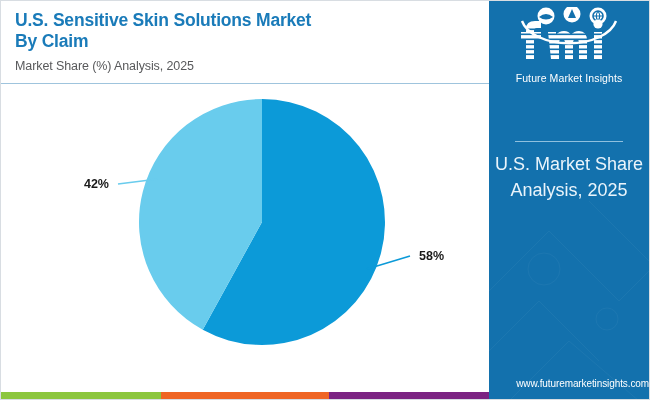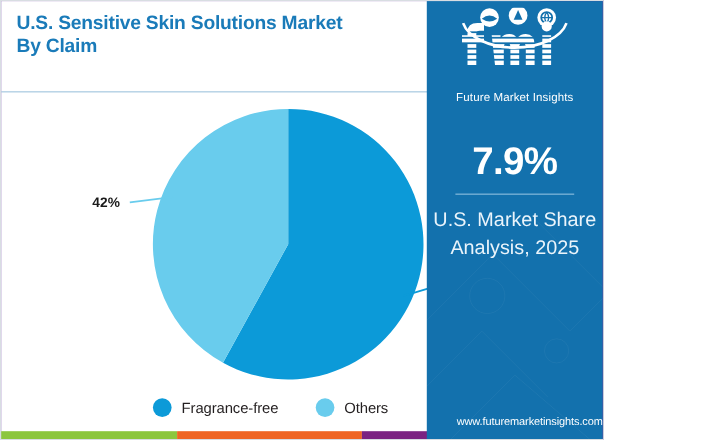--- a/index.html
+++ b/index.html
@@ -8,23 +8,23 @@
   }
   body {
     width: 650px;
     height: 400px;
     overflow: hidden;
     font-family: "Liberation Sans", sans-serif;
     background: #ffffff;
   }
   #root {
     position: relative;
-    width: 549px;
-    height: 400px;
-    background: #4c1d95;
+    width: 650px;
+    height: 400px;
+    background: #0f172a;
     border: 1px solid #d8dde2;
     box-sizing: border-box;
     overflow: hidden;
   }
 
   
   #chart-panel {
     position: absolute;
     left: 0; top: 0;
     width: 490px;
@@ -135,21 +135,21 @@
   }
 
   #logo-block {
     position: absolute;
     left: 0; top: 6px;
     width: 160px;
     text-align: center;
   }
   #logo-mark { display: block; margin: 0 auto; }
   #logo-tagline {
-    margin-top: 18px;
+    margin-top: 7px;
     font-size: 10.5px;
     color: #ffffff;
     letter-spacing: 0.1px;
   }
 
   #stat-block {
     position: absolute;
     left: 0;
     top: 128px;
     width: 160px;
@@ -189,48 +189,39 @@
 </head>
 <body>
 
 <div id="root">
 
   <div id="chart-panel">
 
     <div id="header">
       <div id="chart-title">U.S. Sensitive Skin Solutions Market
 By Claim</div>
+      <div id="chart-subtitle">Market Share (%) Analysis, 2025</div>
     </div>
     <div id="header-rule"></div>
 
     <div id="pie-wrap">
       <svg id="pie-svg" width="490" height="266" viewBox="0 0 490 266">
 
         <path id="slice-0" d="M 245 138 L 245.00 15.00 A 123 123 0 1 1 185.74 245.79 Z" fill="#0c9ad8"></path>
 
         <path id="slice-1" d="M 245 138 L 185.74 245.79 A 123 123 0 0 1 245.00 15.00 Z" fill="#69cced"></path>
 
         <line x1="141" y1="95" x2="101" y2="100" stroke="#69cced" stroke-width="1.6"></line>
         <line x1="350" y1="185" x2="393" y2="172" stroke="#0c9ad8" stroke-width="1.6"></line>
 
         <text class="slice-label" x="92" y="104" text-anchor="end">42%</text>
         <text class="slice-label" x="402" y="176" text-anchor="start">58%</text>
       </svg>
     </div>
 
-    <div id="legend">
-      <div class="legend-item">
-        <span class="legend-dot" style="background:#0c9ad8"></span>
-        <span class="legend-label">Fragrance-free</span>
-      </div>
-      <div class="legend-item">
-        <span class="legend-dot" style="background:#69cced"></span>
-        <span class="legend-label">Others</span>
-      </div>
-    </div>
 
     <div id="bottom-stripe">
       <span class="stripe-seg" style="width:160px;background:#8cc63e"></span>
       <span class="stripe-seg" style="width:168px;background:#ef6524"></span>
       <span class="stripe-seg" style="width:162px;background:#7b2382"></span>
     </div>
   </div>
 
   <div id="brand-panel">
     <svg id="brand-texture" width="160" height="400" viewBox="0 0 160 400">
@@ -280,21 +271,20 @@
           <path d="M40 25 h8 v3 q3 -4 8 -4 q5 0 7 4 q3 -4 8 -4 q8 0 8 10 v18 h-8 v-16 q0 -4 -3 -4 q-3 0 -3 4 v16 h-8 v-16 q0 -4 -3 -4 q-3 0 -3 4 v16 h-8 Z"></path>
 
           <path d="M86 25 h8 v27 h-8 Z"></path>
         </g>
         <circle cx="90" cy="17" r="4.6" fill="#ffffff"></circle>
       </svg>
       <div id="logo-tagline">Future Market Insights</div>
     </div>
 
     <div id="stat-block">
-      <div id="stat-value">7.9%</div>
       <div id="stat-divider"></div>
       <div id="stat-caption">U.S. Market Share
 Analysis, 2025</div>
     </div>
 
     <div id="brand-url">www.futuremarketinsights.com</div>
   </div>
 
 </div>
 

